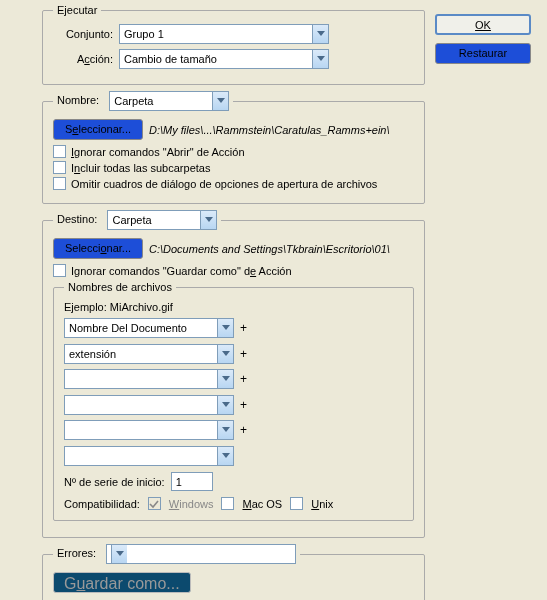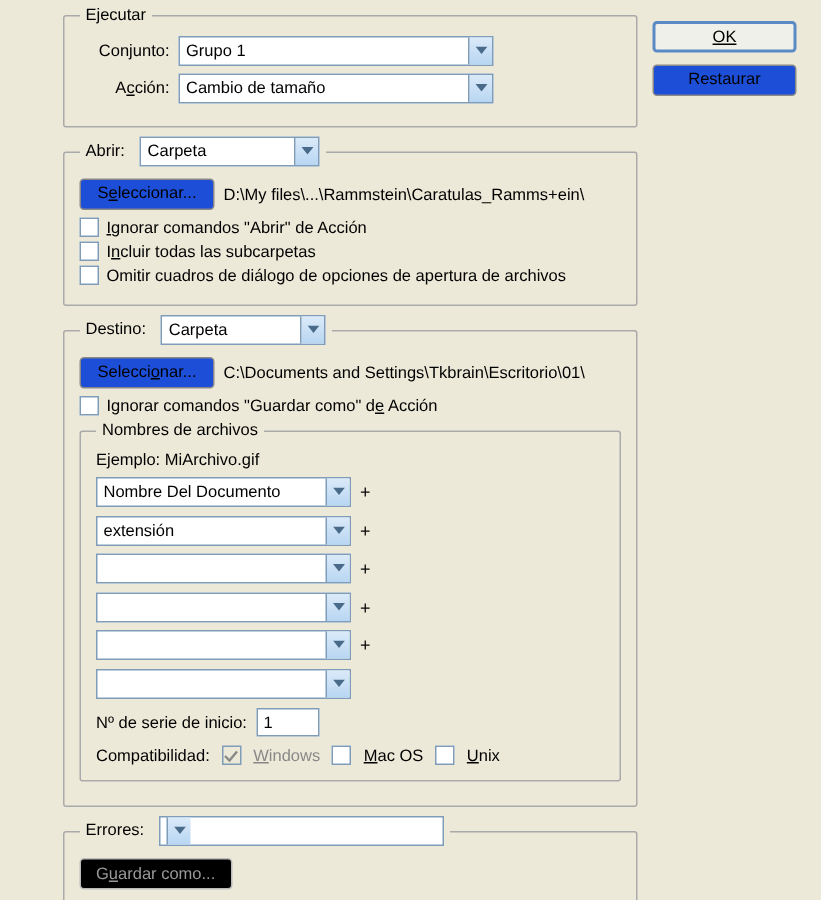--- a/index.html
+++ b/index.html
@@ -104,44 +104,44 @@
   width: 13px;
   height: 13px;
   border: 1px solid #7f9db9;
   background: #fff;
   display: inline-flex;
   align-items: center;
   justify-content: center;
 }
 .checkbox-vis.disabled { background: #ece9d8; }
 .checkbox-vis svg { width: 10px; height: 10px; }
-.path-txt { font-size: 11px; }
+.path-txt { font-size: 11px; font-style: italic; }
 .name-combo {
   width: 170px;
 }
 .num-input {
   border: 1px solid #7f9db9;
   background: #fff;
   width: 42px;
   height: 19px;
   padding: 0 4px;
   font-family: inherit;
   font-size: 11px;
 }
 .plus { font-size: 12px; }
 .compat-row { display:flex; align-items:center; gap:8px; margin-top:6px; }
 .disabled-txt { color: #888; }
 .guard-btn {
   border: 1px solid #bbb;
   border-radius: 3px;
-  background: #000000;
+  background: #0c4a6e;
   color: #999;
   padding: 2px 10px;
   font-family: inherit;
-  font-size: 11px;
+  font-size: 16px;
   height: 21px;
 }
 </style>
 </head>
 <body>
 
 <div class="side-buttons">
   <button class="btn btn-ok">OK</button>
   <div style="height:8px"></div>
   <button class="btn">Restaurar</button>
@@ -170,21 +170,21 @@
             <svg viewBox="0 0 8 6">
               <path d="M0 0 L8 0 L4 5 Z" fill="#4a6a8a"></path>
             </svg>
           </span>
       </div>
     </div>
   </fieldset>
 
   <fieldset>
     <legend>
-      <span>Abrir:</span>
+      <span>Nombre:</span>
       <span style="display:inline-block;width:4px"></span>
       <span class="dropdown" style="width:120px;display:inline-flex;vertical-align:middle">
         <span>Carpeta</span>
         <span class="dropdown-arrow">
             <svg viewBox="0 0 8 6">
               <path d="M0 0 L8 0 L4 5 Z" fill="#4a6a8a"></path>
             </svg>
           </span>
       </span>
     </legend>

